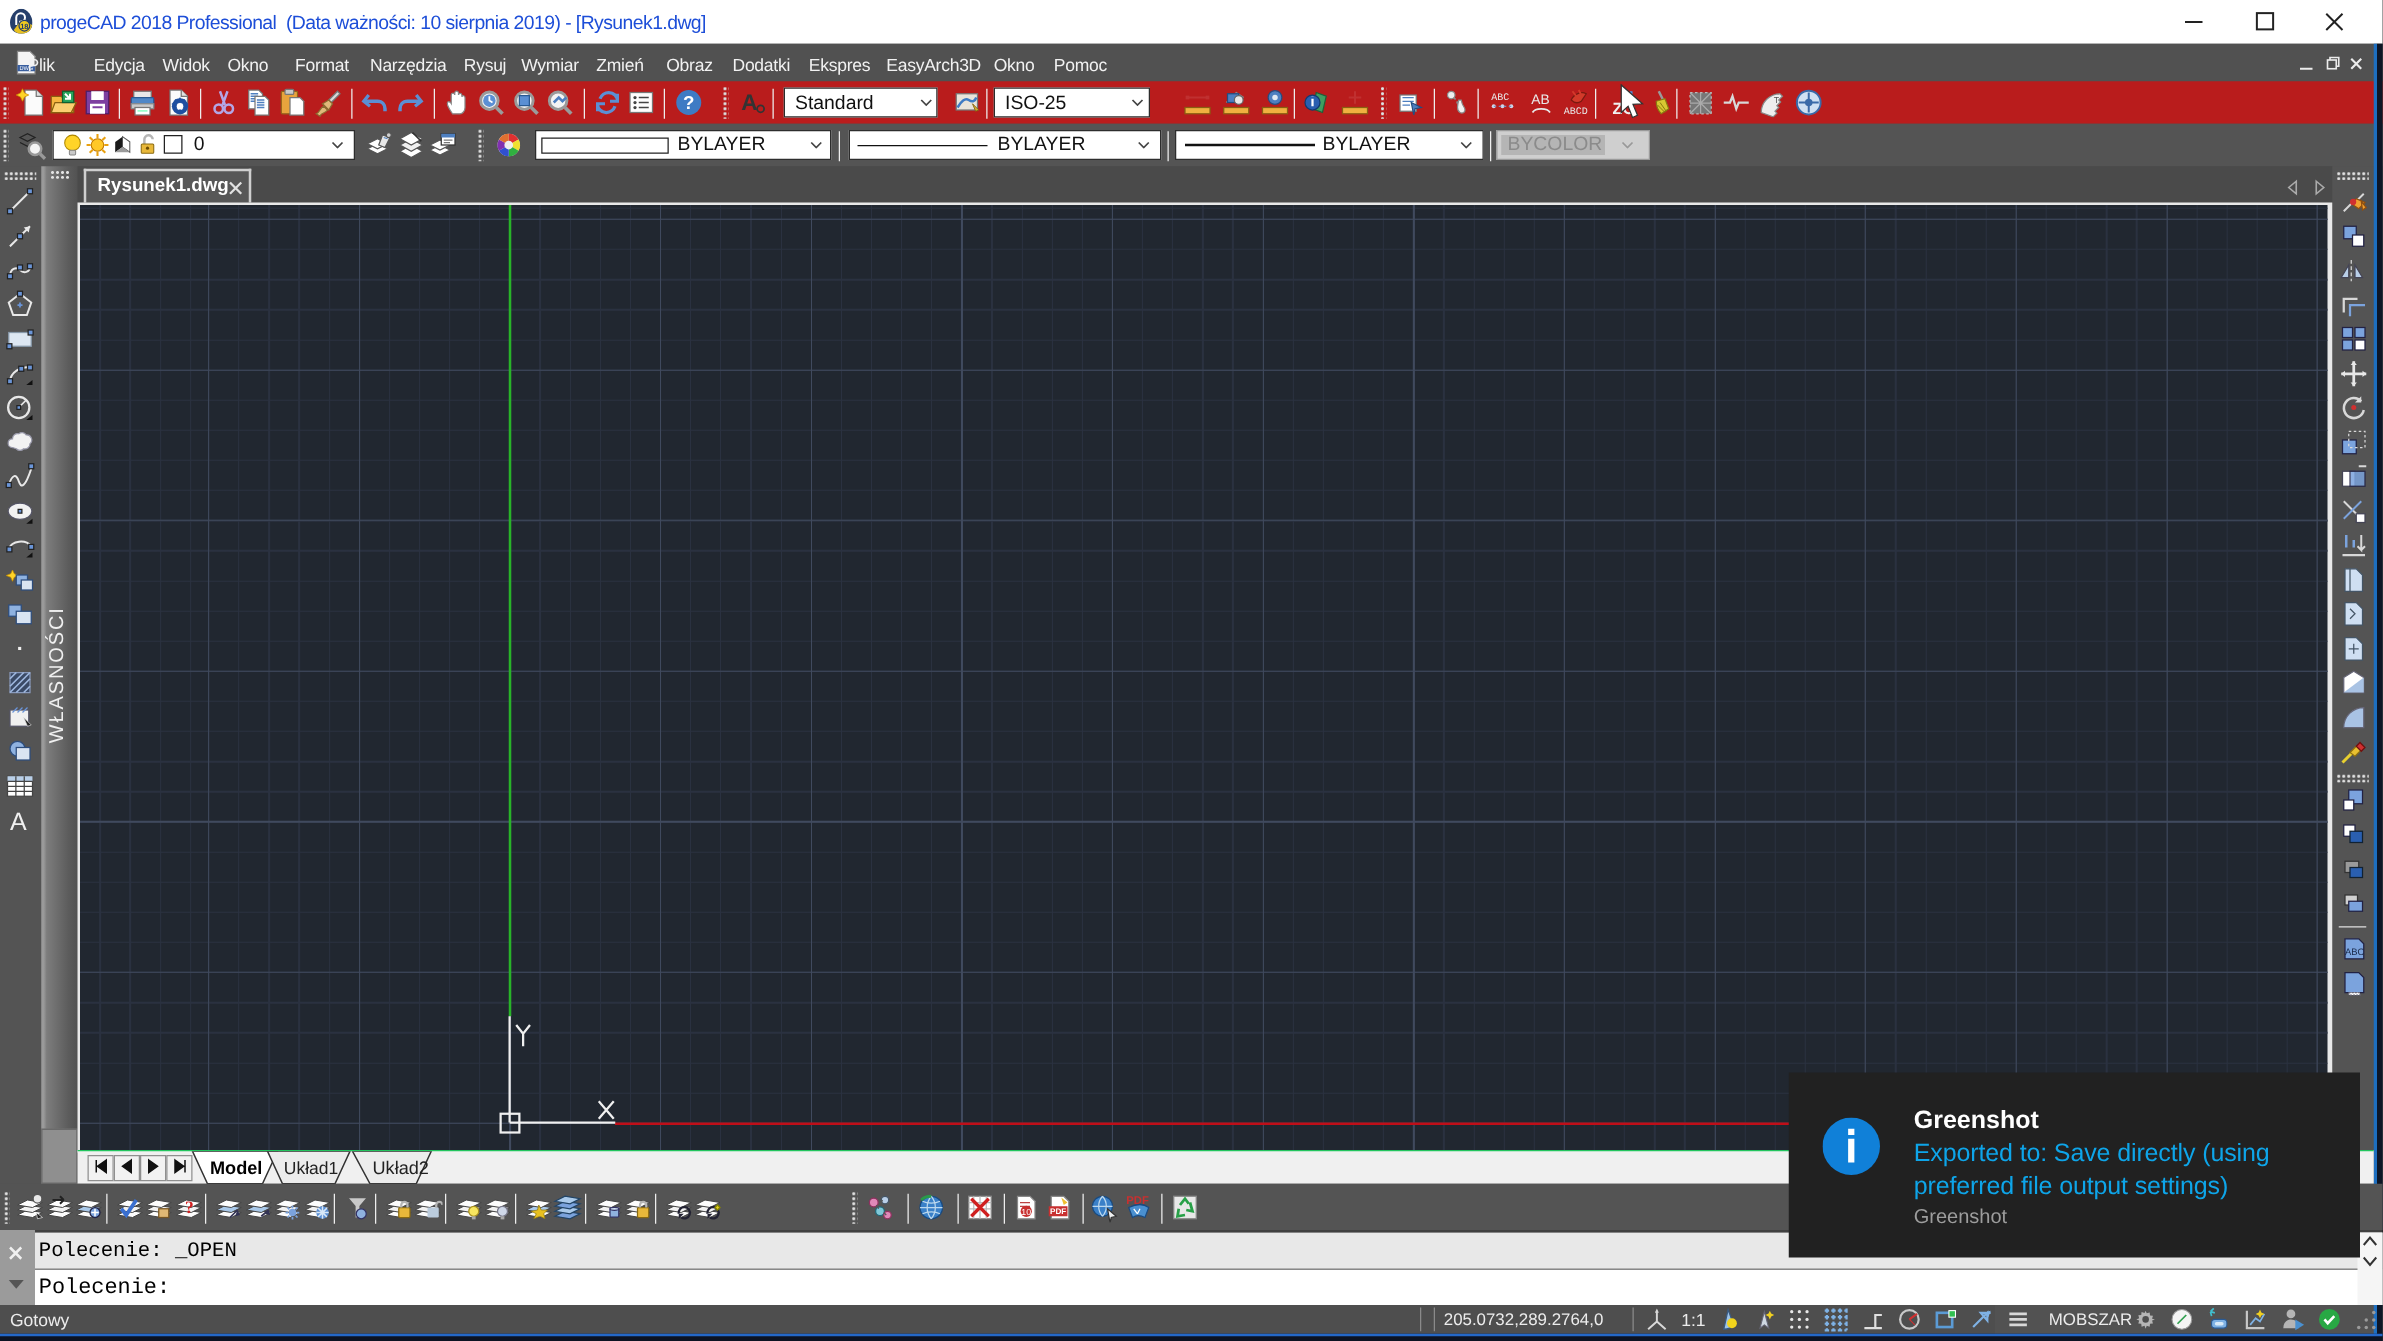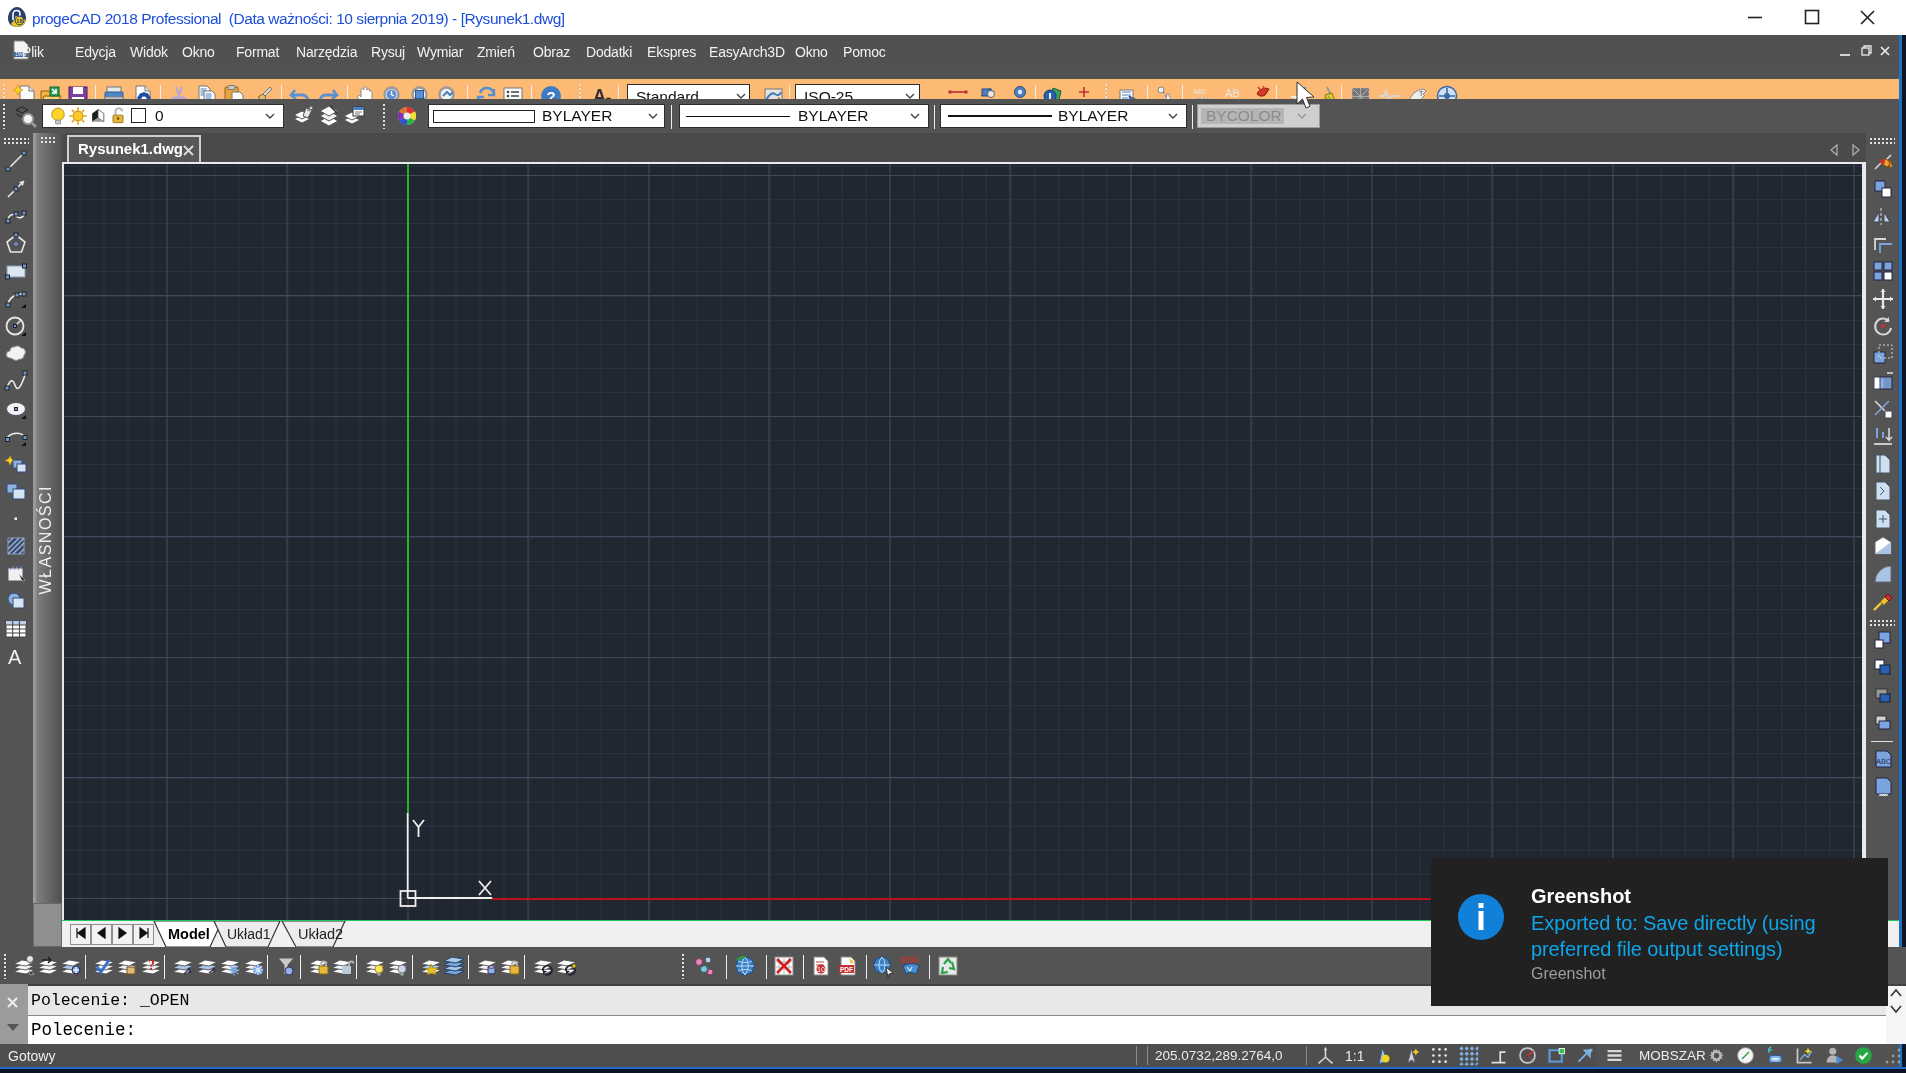--- a/index.html
+++ b/index.html
@@ -2,21 +2,21 @@
 <html><head><meta charset="utf-8"><style>
 
 *{margin:0;padding:0;box-sizing:border-box}
 html,body{width:1906px;height:1073px;overflow:hidden;background:#525252;
  font-family:"Liberation Sans",sans-serif;-webkit-font-smoothing:antialiased}
 .abs{position:absolute}
 #titlebar{left:0;top:0;width:1906px;height:35px;background:#fff;color:#1d4ed8}
 #titlebar .t{position:absolute;left:32px;top:10px;font-size:15.5px;letter-spacing:-.45px}
 #menubar{left:0;top:35px;width:1906px;height:30px;background:#515151}
 .mi{position:absolute;top:9px;font-size:14px;color:#f2f2f2;letter-spacing:-.2px}
-#row1{left:0;top:79px;width:1906px;height:34px;background:#fdba74}
+#row1{left:0;top:65px;width:1906px;height:34px;background:#b91c1c}
 #row2{left:0;top:99px;width:1906px;height:34px;background:#545454}
 .ic{position:absolute;width:24px;height:24px}
 .sep{position:absolute;width:1px;height:24px;background:#eeeeee}
 .grip{position:absolute;width:5px;height:26px;
  background-image:radial-gradient(#e3e3e3 1px,rgba(0,0,0,.35) 1.4px,transparent 1.6px);
  background-size:4px 4px}
 .combo{position:absolute;height:24px;background:#fff;border:1px solid #2d2d2d;color:#111}
 .combo .tx{position:absolute;top:3px;font-size:15.5px}
 .chev{position:absolute;width:10px;height:6px}
 #docarea{left:62px;top:133px;width:1804px;height:814px;background:#4a4a4a}

